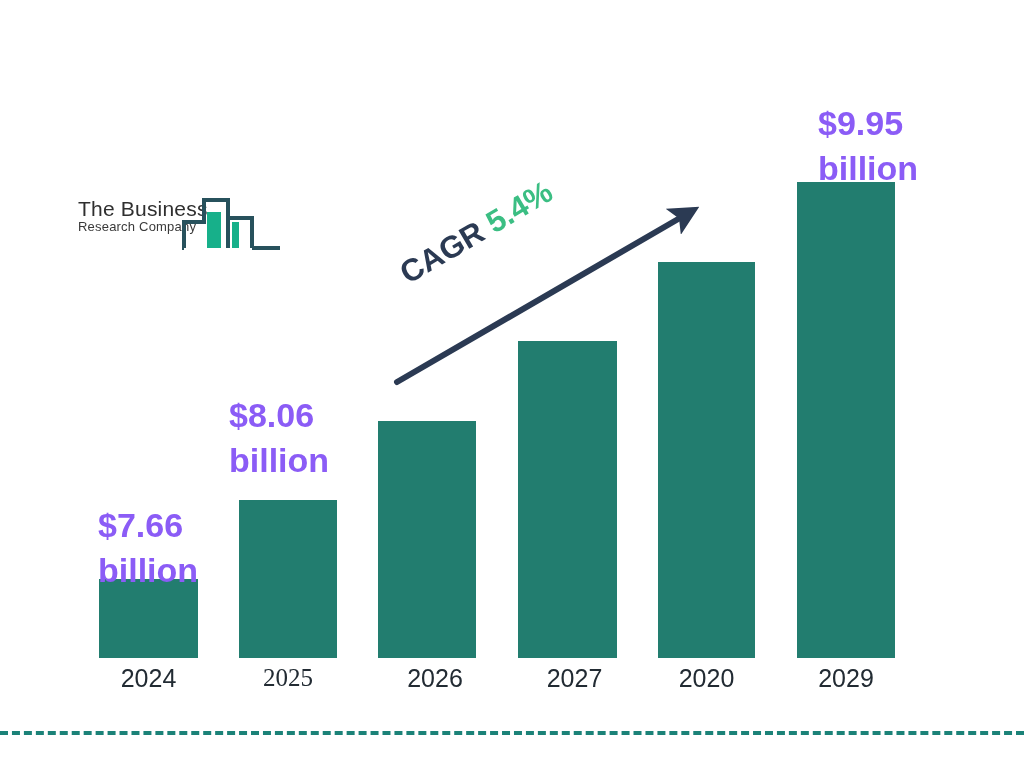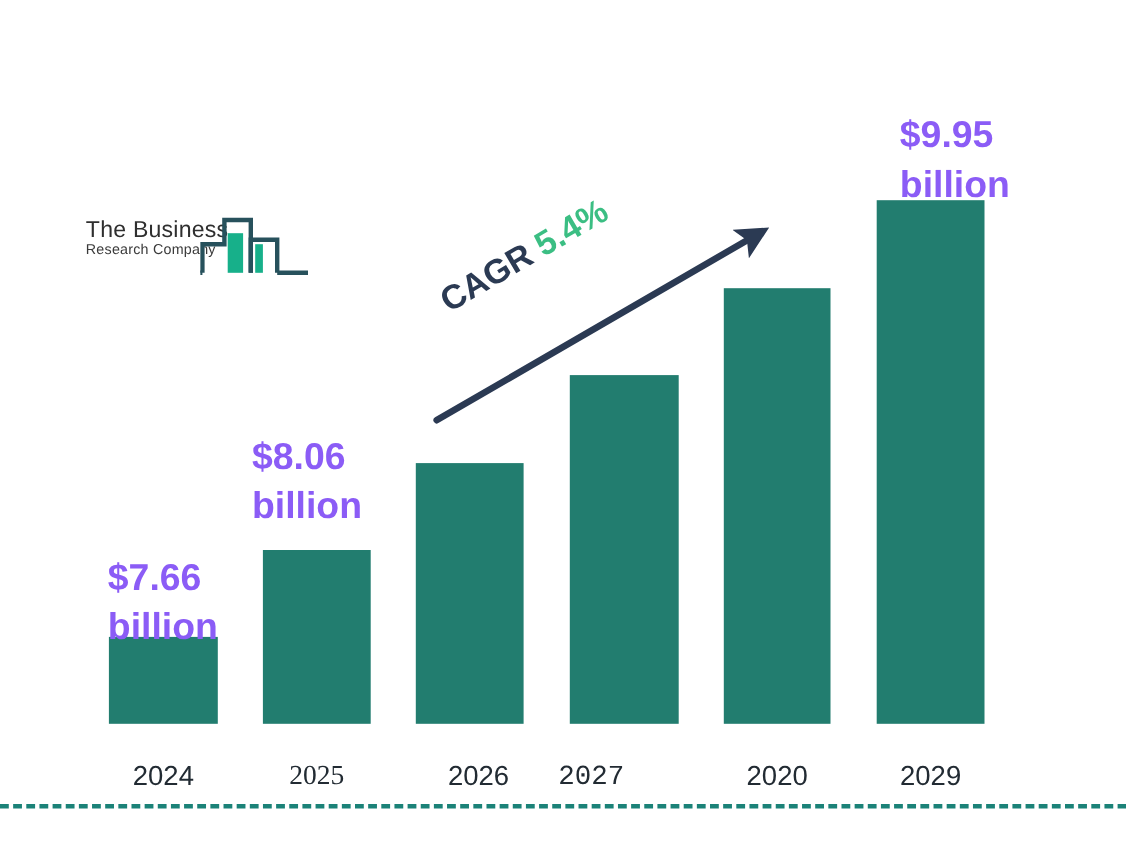--- a/index.html
+++ b/index.html
@@ -89,21 +89,20 @@
     line-height: 1.32;
     text-align: left;
     white-space: pre-line;
   }
   .xtick {
     position: absolute;
     top: 664px;
     font-size: 25px;
     color: #222b33;
     text-align: center;
-    margin-top: 28px;
   }
 
   
   .cagr-label {
     position: absolute;
     left: 403px;
     top: 258px;
     transform: rotate(-30.5deg);
     transform-origin: left center;
     font-size: 31px;
@@ -173,21 +172,21 @@
       <line x1="397" y1="382" x2="692" y2="211" stroke="#2b3a53" stroke-width="6" stroke-linecap="round" marker-end="url(#arrowhead)"></line>
     </svg>
 
     <div class="cagr-label">
       <span class="cagr-word">CAGR</span><span>&nbsp;</span><span class="cagr-pct">5.4%</span>
     </div>
 
     <div class="xtick" style="left:99px; width:99px;">2024</div>
     <div class="xtick" style="left:239px; width:98px;font-family:Liberation Serif, serif;">2025</div>
     <div class="xtick" style="left:386px; width:98px;">2026</div>
-    <div class="xtick" style="left:488px; width:99px;font-family:Liberation Mono, monospace;">2027</div>
+    <div class="xtick" style="left:525px; width:99px;">2027</div>
     <div class="xtick" style="left:658px; width:97px;">2020</div>
     <div class="xtick" style="left:797px; width:98px;">2029</div>
 
   </div>
 
   <div class="footer-rule"></div>
 
 </div>
 
 </body></html>

